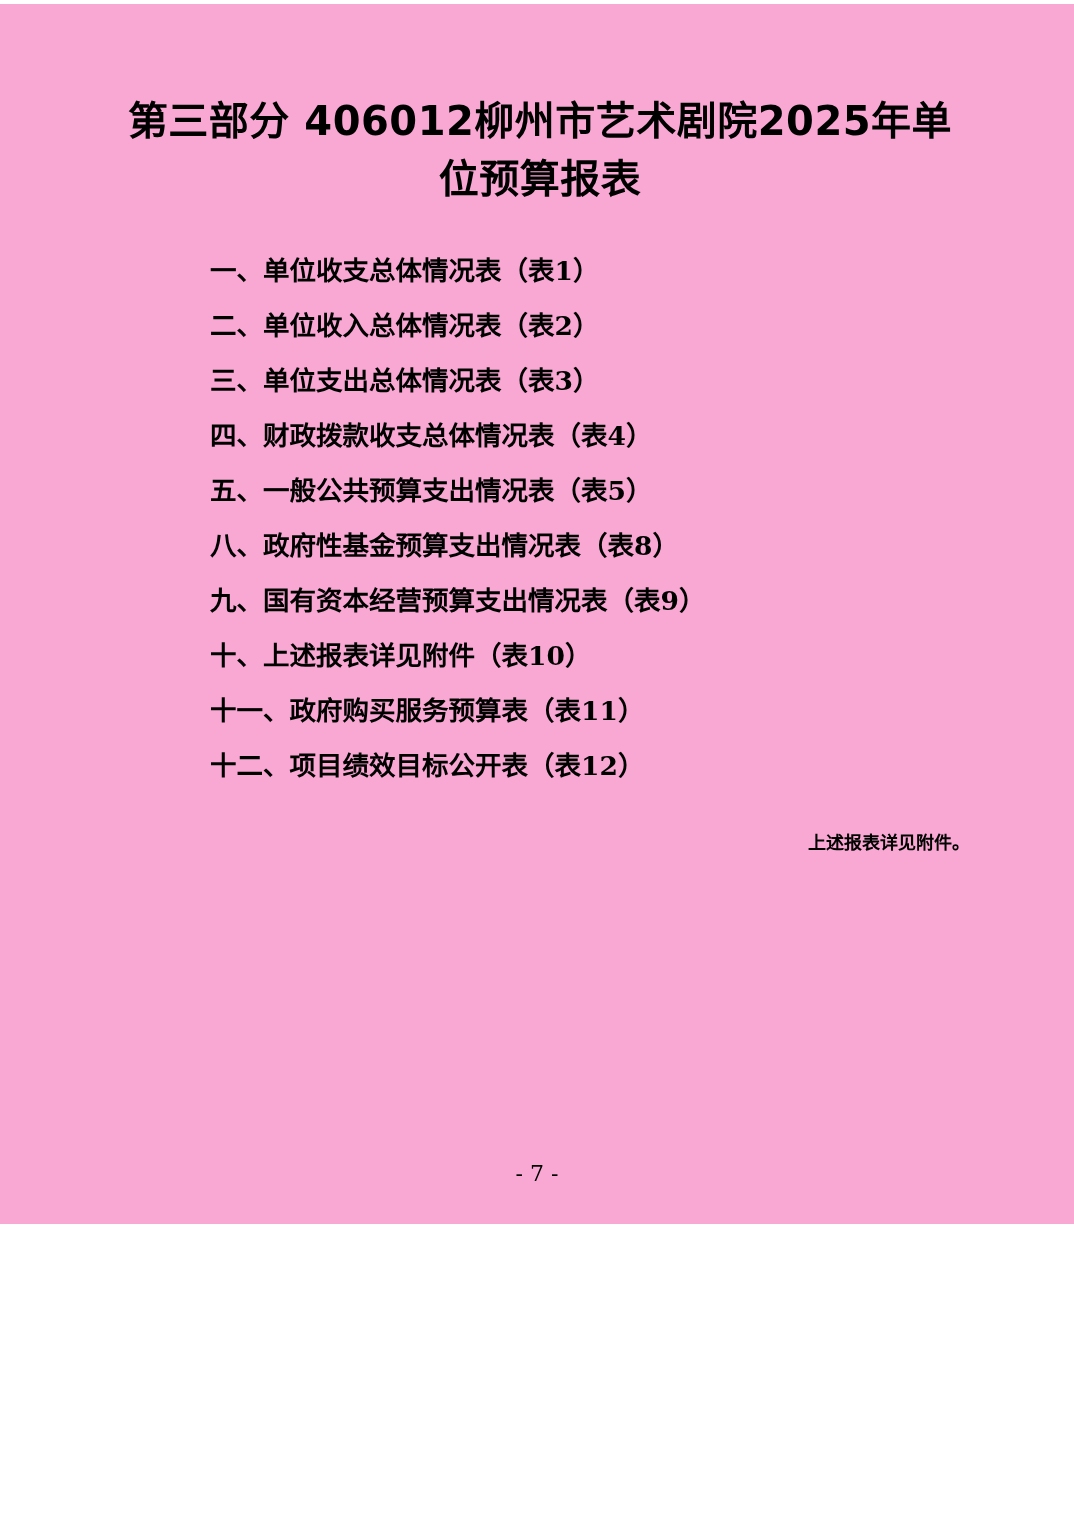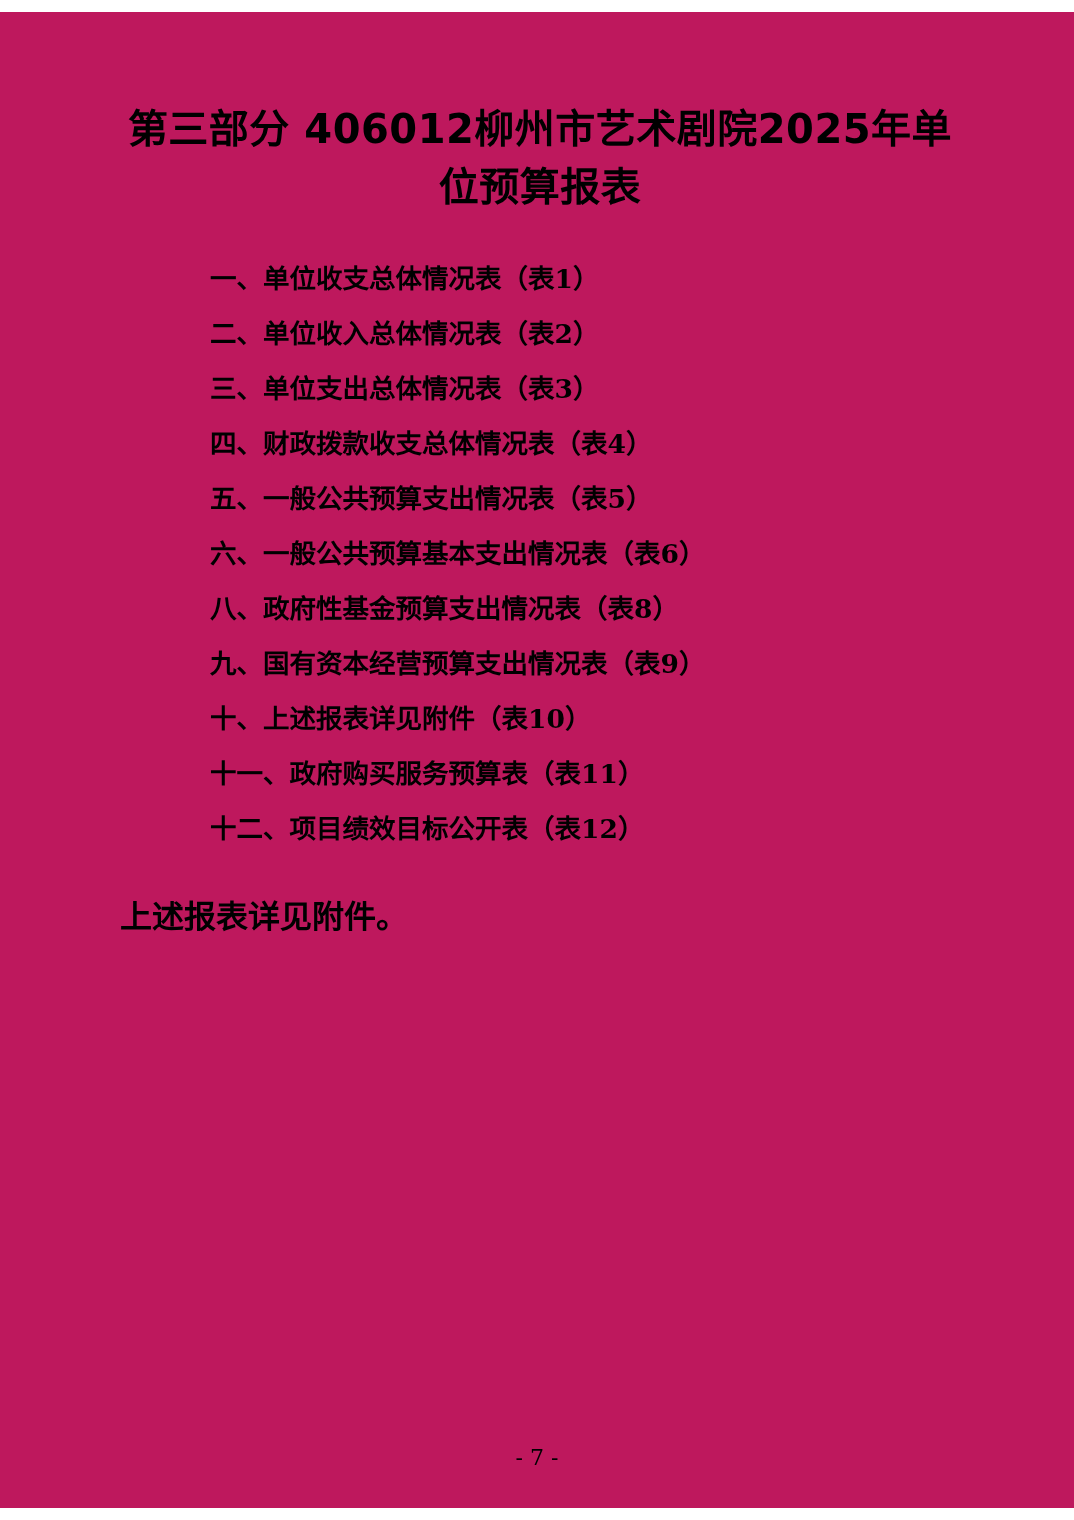--- a/index.html
+++ b/index.html
@@ -3,23 +3,23 @@
 <meta charset="utf-8">
 <style>
   html, body {
     margin: 0;
     padding: 0;
     background: #ffffff;
   }
   .page {
     position: relative;
     width: 1074px;
-    height: 1496px;
-    background: #be185d;
-    margin: 12px auto;
+    height: 1220px;
+    background: #f9a8d4;
+    margin: 4px auto;
     overflow: hidden;
     font-family: "DejaVu Sans", "Liberation Sans", sans-serif;
     color: #000000;
   }
   .content {
     position: absolute;
     left: 110px;
     top: 0;
     width: 860px;
   }
@@ -45,24 +45,24 @@
     font-family: "DejaVu Serif", "Liberation Serif", serif;
     font-size: 26.5px;
     line-height: 1.0;
     color: #000000;
     padding-left: 100px;
     margin-bottom: 28.5px;
     white-space: nowrap;
   }
   .note {
     margin-top: 48px;
-    text-align: left;
+    text-align: right;
     font-family: "DejaVu Serif", "Liberation Serif", serif;
     font-weight: 700;
-    font-size: 32px;
+    font-size: 18px;
     color: #000000;
     padding-left: 10px;
   }
   .page-number {
     position: absolute;
     left: 0;
     right: 0;
     bottom: 38px;
     text-align: center;
     font-family: "DejaVu Serif", "Liberation Serif", serif;
@@ -77,21 +77,20 @@
   <div class="content">
 
     <h1 class="doc-title">第三部分  406012柳州市艺术剧院2025年单位预算报表</h1>
 
     <ul class="toc">
       <li class="toc-item">一、单位收支总体情况表（表1）</li>
       <li class="toc-item">二、单位收入总体情况表（表2）</li>
       <li class="toc-item">三、单位支出总体情况表（表3）</li>
       <li class="toc-item">四、财政拨款收支总体情况表（表4）</li>
       <li class="toc-item">五、一般公共预算支出情况表（表5）</li>
-      <li class="toc-item">六、一般公共预算基本支出情况表（表6）</li>
       <li class="toc-item">八、政府性基金预算支出情况表（表8）</li>
       <li class="toc-item">九、国有资本经营预算支出情况表（表9）</li>
       <li class="toc-item">十、上述报表详见附件（表10）</li>
       <li class="toc-item">十一、政府购买服务预算表（表11）</li>
       <li class="toc-item">十二、项目绩效目标公开表（表12）</li>
     </ul>
 
     <div class="note">上述报表详见附件。</div>
 
   </div>

